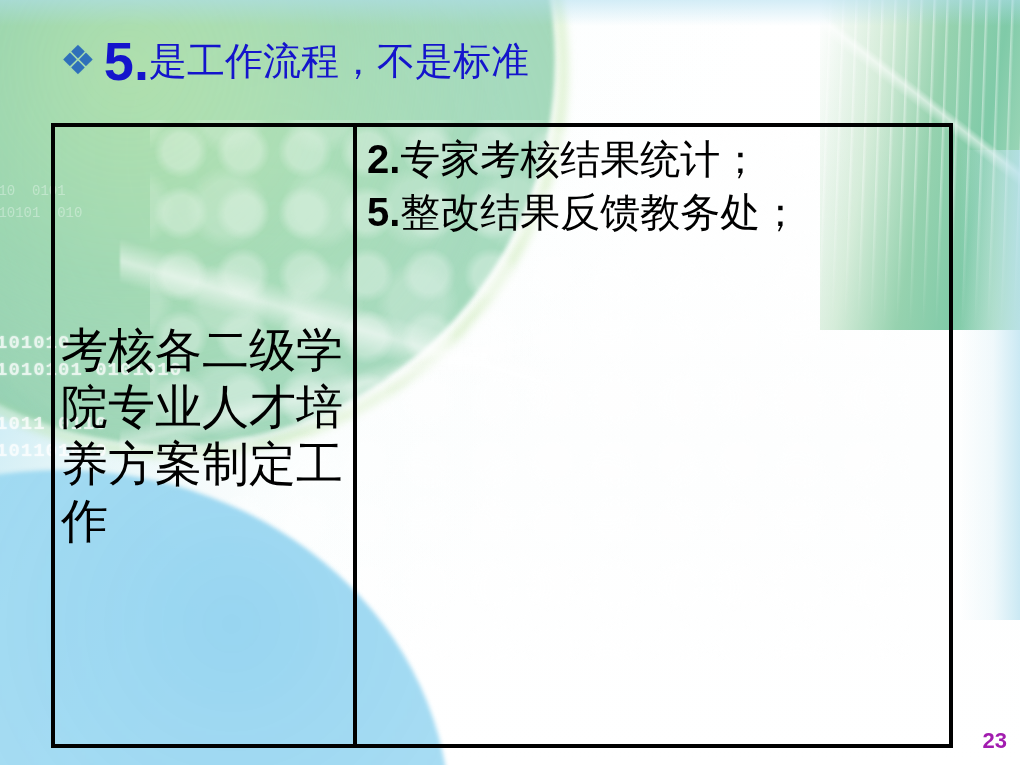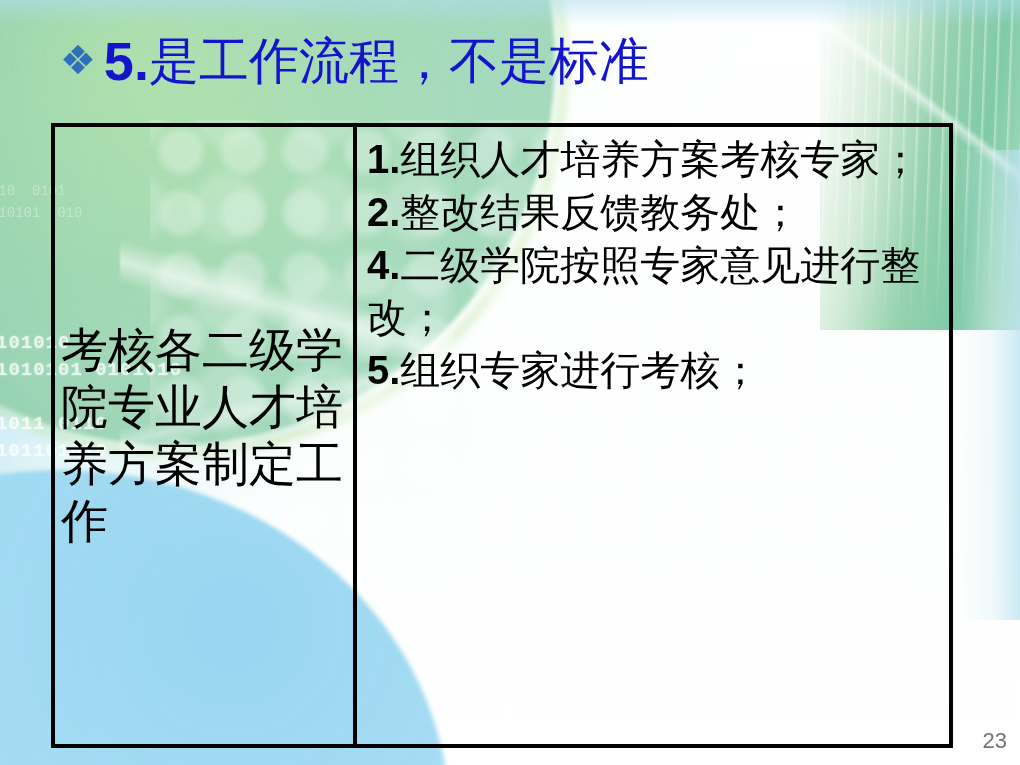--- a/index.html
+++ b/index.html
@@ -183,21 +183,21 @@
     color: #1414cc;
     font-family: "Liberation Sans", "DejaVu Sans", sans-serif;
     font-weight: bold;
     font-size: 54px;
     line-height: 1;
   }
   .title-text {
     color: #1414cc;
     font-family: "Liberation Serif", "DejaVu Serif", serif;
     font-weight: normal;
-    font-size: 50px;
+    font-size: 38px;
     line-height: 1;
     letter-spacing: 0px;
   }
 
   
   .flow-table {
     position: absolute;
     left: 51px; top: 123px;
     width: 902px; height: 625px;
     border: 4px solid #000000;
@@ -242,23 +242,23 @@
   }
   .flow-item .idx {
     font-family: "Liberation Sans", "DejaVu Sans", sans-serif;
     font-weight: bold;
     font-size: 40px;
   }
 
   .page-number {
     position: absolute;
     right: 13px; bottom: 13px;
-    color: #737373;
+    color: #a21caf;
     font-family: "Liberation Sans", "DejaVu Sans", sans-serif;
-    font-weight: normal;
+    font-weight: bold;
     font-size: 22px;
     line-height: 1;
   }
 </style>
 </head>
 <body>
 
 <div id="slide">
 
   <div class="bg-layer bg-base"></div>
@@ -287,23 +287,21 @@
     <span class="title-text">是工作流程，不是标准</span>
   </div>
 
   <div class="flow-table">
 
     <div class="cell-left">
       <div class="cell-left-text">考核各二级学院专业人才培养方案制定工作</div>
     </div>
 
     <div class="cell-right">
-      <p class="flow-item"><span class="idx">1.</span><span>组织人才培养方案考核专家；</span></p>
-      <p class="flow-item"><span class="idx">2.</span><span>整改结果反馈教务处；</span></p>
-      <p class="flow-item"><span class="idx">4.</span><span>二级学院按照专家意见进行整改；</span></p>
-      <p class="flow-item"><span class="idx">5.</span><span>组织专家进行考核；</span></p>
+      <p class="flow-item"><span class="idx">2.</span><span>专家考核结果统计；</span></p>
+      <p class="flow-item"><span class="idx">5.</span><span>整改结果反馈教务处；</span></p>
     </div>
 
   </div>
 
   <div class="page-number">23</div>
 
 </div>
 
 </body></html>

